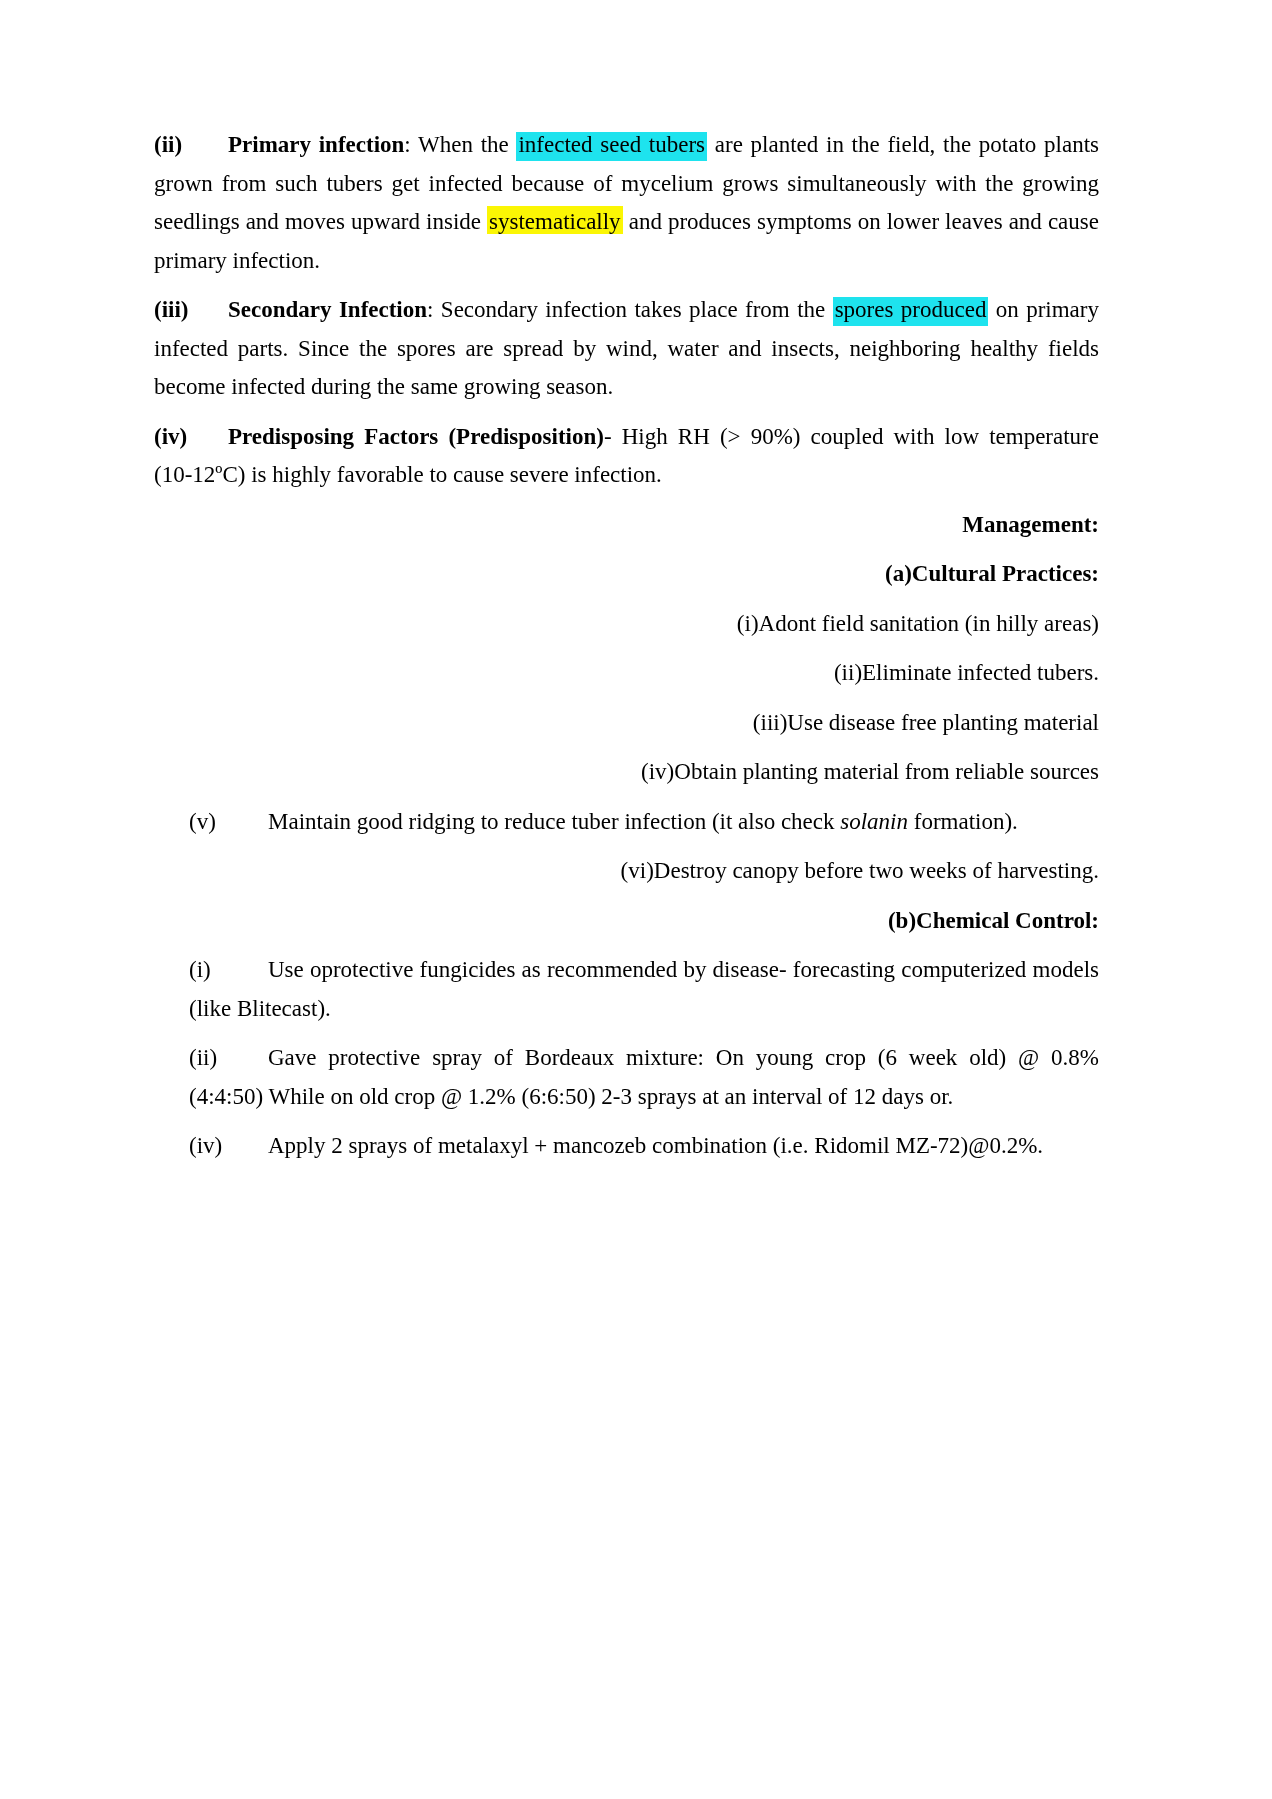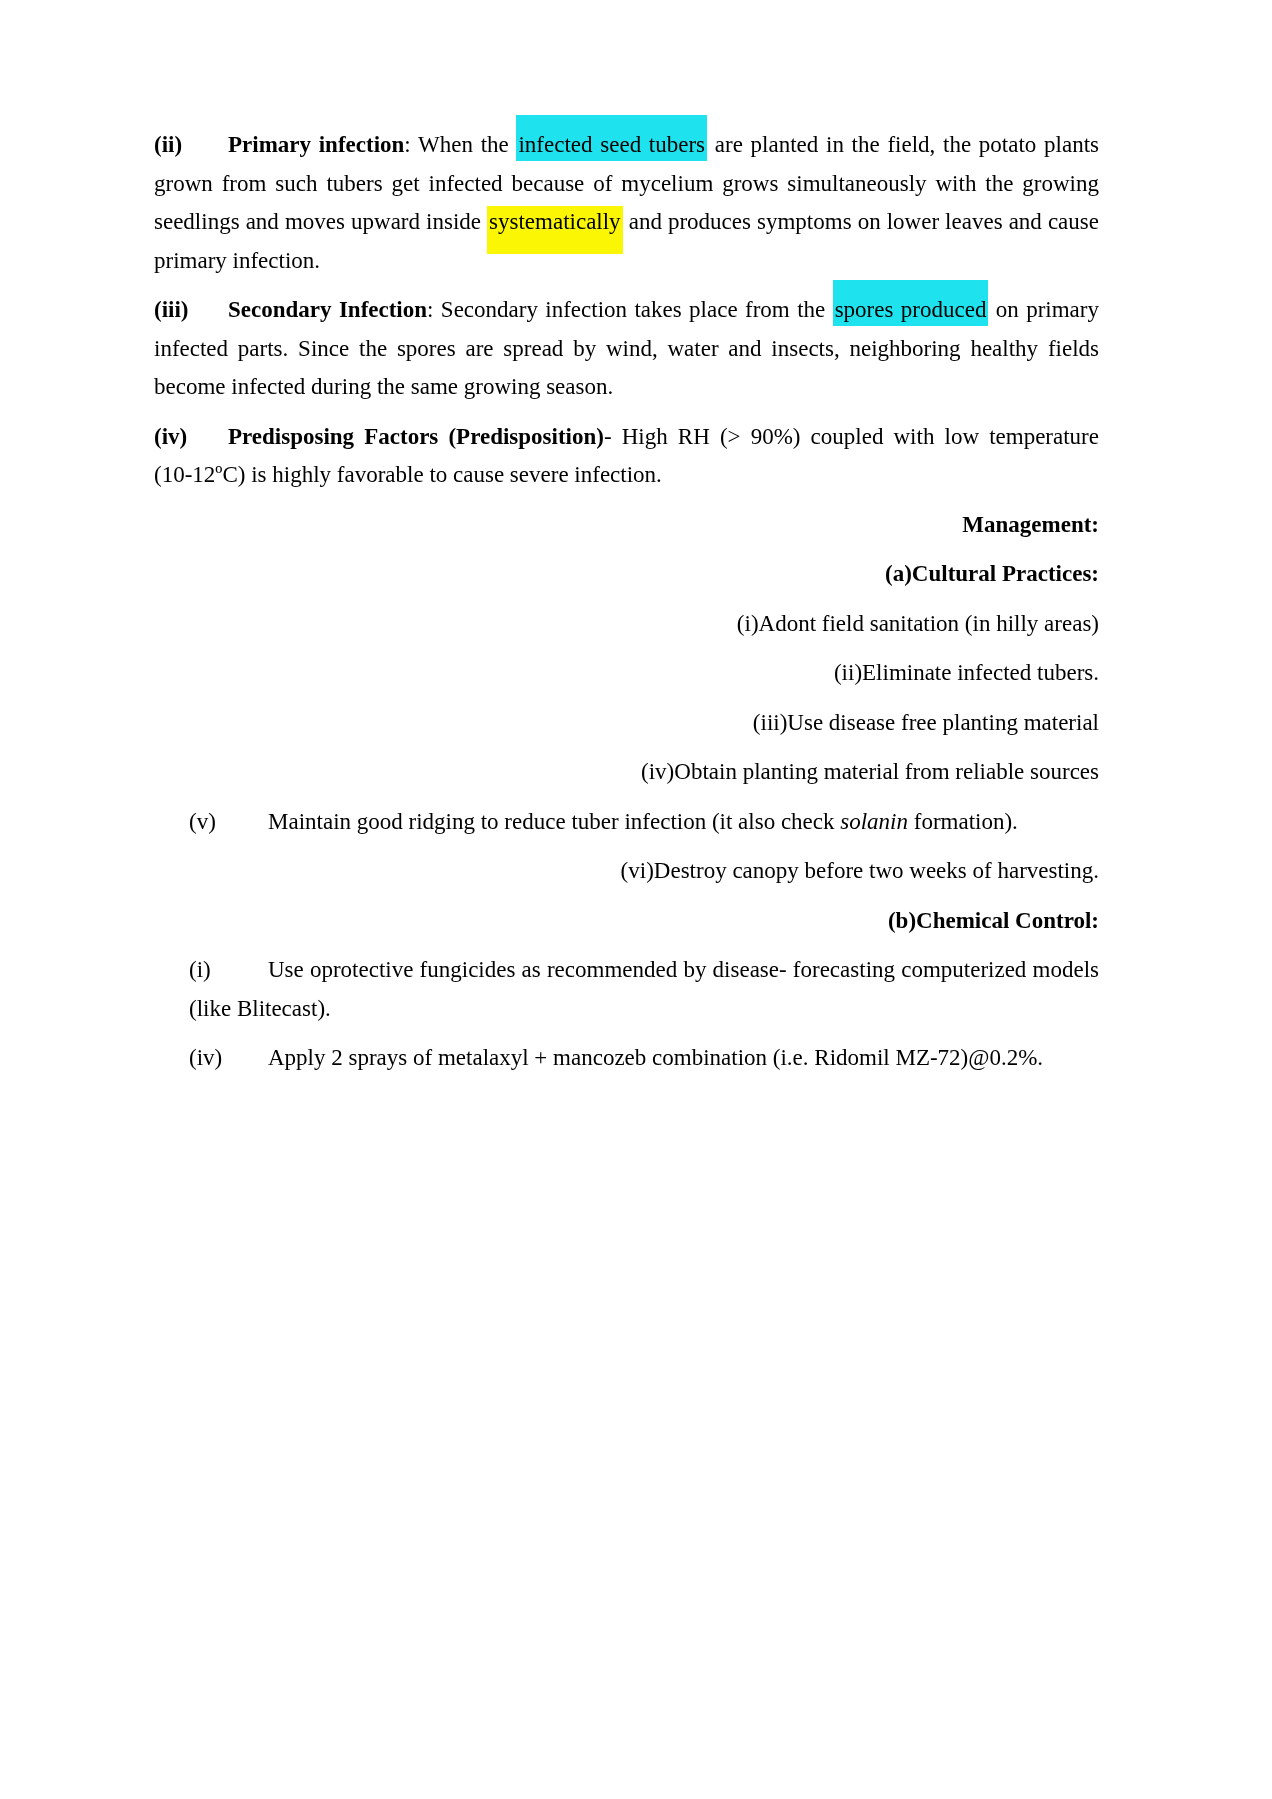--- a/index.html
+++ b/index.html
@@ -38,25 +38,25 @@
   }
   
   .item { margin-left: 35px; }
   .lbl2 {
     display: inline-block;
     width: 79px;
   }
   .indent-first { text-indent: 74px; }
   .hl-cyan {
     background: var(--highlight-cyan, #1ee3ee);
-    padding: 17px 2px 4px 2px;
+    padding: 0 2px 4px 2px;
   }
   .hl-yellow {
     background: var(--highlight-yellow, #fbf604);
-    padding: 3px 2px 20px 2px;
+    padding: 3px 2px 0 2px;
   }
 </style>
 </head>
 <body>
 
 <div class="page">
 
   <p><span class="lbl1">(ii)</span><span class="b">Primary infection</span><span>: When the </span><span class="hl-cyan">infected seed tubers</span><span> are planted in the field, the potato plants grown from such tubers get infected because of mycelium grows simultaneously with the growing seedlings and moves upward inside </span><span class="hl-yellow">systematically</span><span> and produces symptoms on lower leaves and cause primary infection.</span></p>
 
   <p><span class="lbl1">(iii)</span><span class="b">Secondary Infection</span><span>: Secondary infection takes place from the </span><span class="hl-cyan">spores produced</span><span> on primary infected parts. Since the spores are spread by wind, water and insects, neighboring healthy fields become infected during the same growing season.</span></p>
@@ -77,17 +77,18 @@
   <p class="item no-just"><span class="lbl2">(iv)</span><span>Obtain planting material from reliable sources</span></p>
 
   <p class="item"><span class="lbl2">(v)</span><span>Maintain good ridging to reduce tuber infection (it also check </span><span class="i">solanin</span><span> formation).</span></p>
 
   <p class="item no-just"><span class="lbl2">(vi)</span><span>Destroy canopy before two weeks of harvesting.</span></p>
 
   <p class="no-just"><span class="lbl1">(b)</span><span class="b">Chemical Control:</span></p>
 
   <p class="item"><span class="lbl2">(i)</span><span>Use oprotective fungicides as recommended by disease- forecasting computerized models (like Blitecast).</span></p>
 
+  <p class="item"><span class="lbl2">(ii)</span><span>Gave protective spray of Bordeaux mixture: On young crop (6 week old) @ 0.8% (4:4:50) While on old crop @ 1.2% (6:6:50) 2-3 sprays at an interval of 12 days or.</span></p>
 
 
   <p class="item"><span class="lbl2">(iv)</span><span>Apply 2 sprays of metalaxyl + mancozeb combination (i.e. Ridomil MZ-72)@0.2%.</span></p>
 
 </div>
 
 </body></html>

